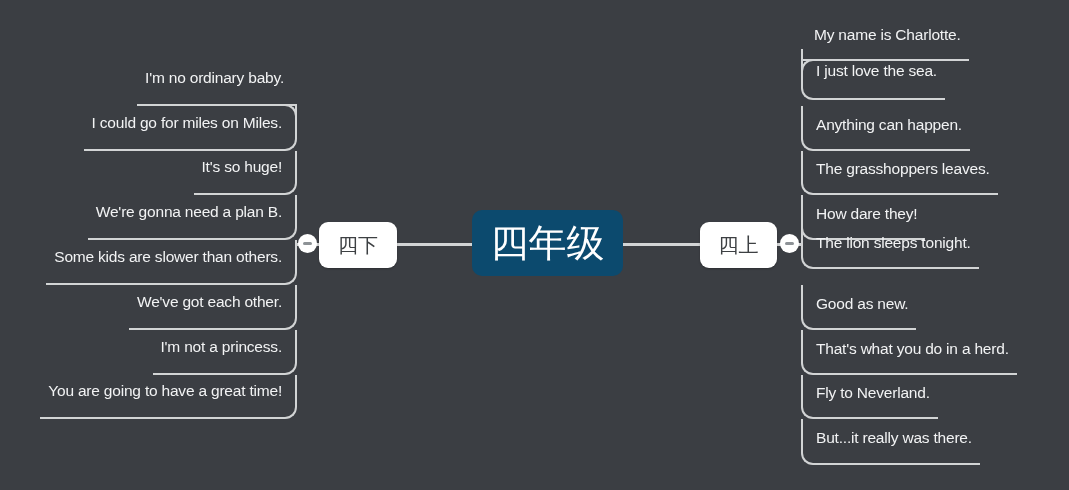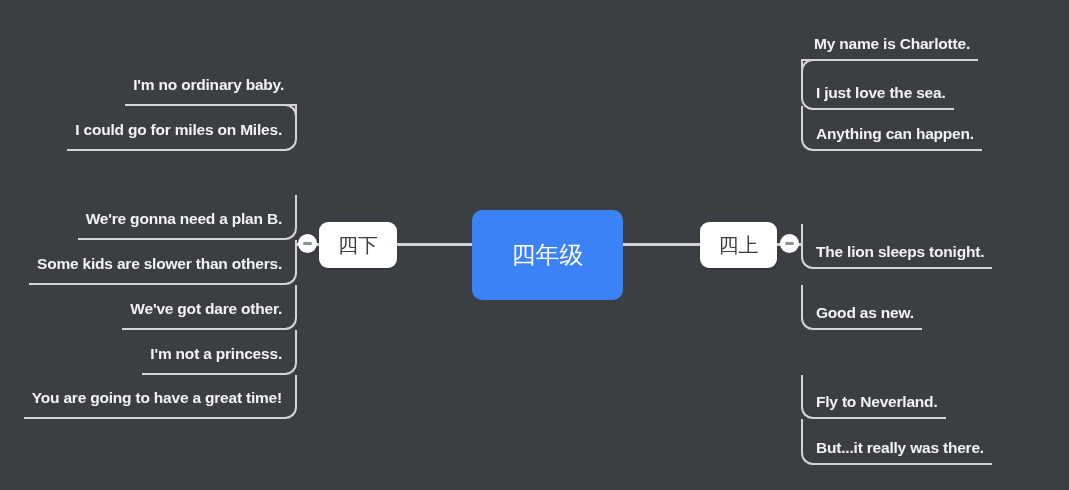--- a/index.html
+++ b/index.html
@@ -9,25 +9,25 @@
     font-family:"Liberation Sans", sans-serif;
     overflow:hidden;
   }
   .canvas{position:relative;width:1069px;height:490px;}
 
   
   .topic{
     position:absolute;
     box-sizing:border-box;
     display:flex;
-    align-items:flex-end;
+    align-items:center;
     white-space:nowrap;
     color:#f2f3f4;
     font-size:15.5px;
-    font-weight:bold;
+    font-weight:normal;
     letter-spacing:-0.2px;
     width:max-content;
     cursor:default;
   }
   .topic span{display:block;padding-bottom:6px;}
   .t-r{
     left:801px;
     border-left:2.5px solid #d2d4d5;
     border-bottom:2.5px solid #d2d4d5;
     border-bottom-left-radius:12px;
@@ -60,23 +60,23 @@
   .hline{position:absolute;height:2.5px;background:#d2d4d5;top:243px;}
 
   
   .node{
     position:absolute;
     box-sizing:border-box;
     display:flex;align-items:center;justify-content:center;
     cursor:pointer;
   }
   .node-root{
-    left:472px;top:210px;width:151px;height:90px;
-    background:#3b82f6;border-radius:10px;
-    color:#ffffff;font-size:24px;font-weight:500;
+    left:472px;top:210px;width:151px;height:66px;
+    background:#0c4a6e;border-radius:10px;
+    color:#ffffff;font-size:38px;font-weight:500;
     z-index:3;
   }
   .node-child{
     top:222px;height:46px;
     background:#ffffff;border-radius:9px;
     color:#3d4043;font-size:20px;font-weight:500;
     z-index:3;
     box-shadow:0 1px 2px rgba(0,0,0,0.25);
   }
   .node-left{left:319px;width:78px;}
@@ -103,51 +103,63 @@
   <div class="hline" style="left:622px;width:79px;"></div>
   <div class="hline" style="left:776px;width:27px;"></div>
 
   <div class="topic t-l first" style="top:61px;height:45px;">
       <span>I'm no ordinary baby.</span>
     </div>
   <div class="hook hook-l" style="right:772px;top:103.5px;"></div>
   <div class="topic t-l" style="top:106px;height:45px;">
       <span>I could go for miles on Miles.</span>
     </div>
+  <div class="topic t-l" style="top:151px;height:44px;">
+      <span>It's so huge!</span>
+    </div>
   <div class="topic t-l" style="top:240px;height:45px;">
       <span>Some kids are slower than others.</span>
     </div>
   <div class="topic t-l" style="top:195px;height:45px;">
       <span>We're gonna need a plan B.</span>
     </div>
   <div class="topic t-l" style="top:285px;height:45px;">
-      <span>We've got dare other.</span>
+      <span>We've got each other.</span>
     </div>
   <div class="topic t-l" style="top:330px;height:45px;">
       <span>I'm not a princess.</span>
     </div>
   <div class="topic t-l" style="top:375px;height:44px;margin-left:7px;">
       <span>You are going to have a great time!</span>
     </div>
 
   <div class="topic t-r first" style="top:16px;height:45px;">
       <span>My name is Charlotte.</span>
     </div>
   <div class="hook hook-r" style="left:801px;top:58.5px;"></div>
-  <div class="topic t-r" style="top:59px;height:51px;">
+  <div class="topic t-r" style="top:49px;height:51px;">
       <span>I just love the sea.</span>
     </div>
   <div class="topic t-r" style="top:106px;height:45px;">
       <span>Anything can happen.</span>
+    </div>
+  <div class="topic t-r" style="top:151px;height:44px;">
+      <span>The grasshoppers leaves.</span>
+    </div>
+  <div class="topic t-r" style="top:195px;height:45px;">
+      <span>How dare they!</span>
     </div>
   <div class="topic t-r" style="top:224px;height:45px;">
       <span>The lion sleeps tonight.</span>
     </div>
   <div class="topic t-r" style="top:285px;height:45px;">
       <span>Good as new.</span>
+    </div>
+  <div class="topic t-r" style="top:330px;height:45px;">
+      <span>That's what you do in a herd.</span>
     </div>
   <div class="topic t-r" style="top:375px;height:44px;">
       <span>Fly to Neverland.</span>
     </div>
   <div class="topic t-r" style="top:419px;height:46px;">
       <span>But...it really was there.</span>
     </div>
 
   <div class="node node-root">
     <span>四年级</span>

